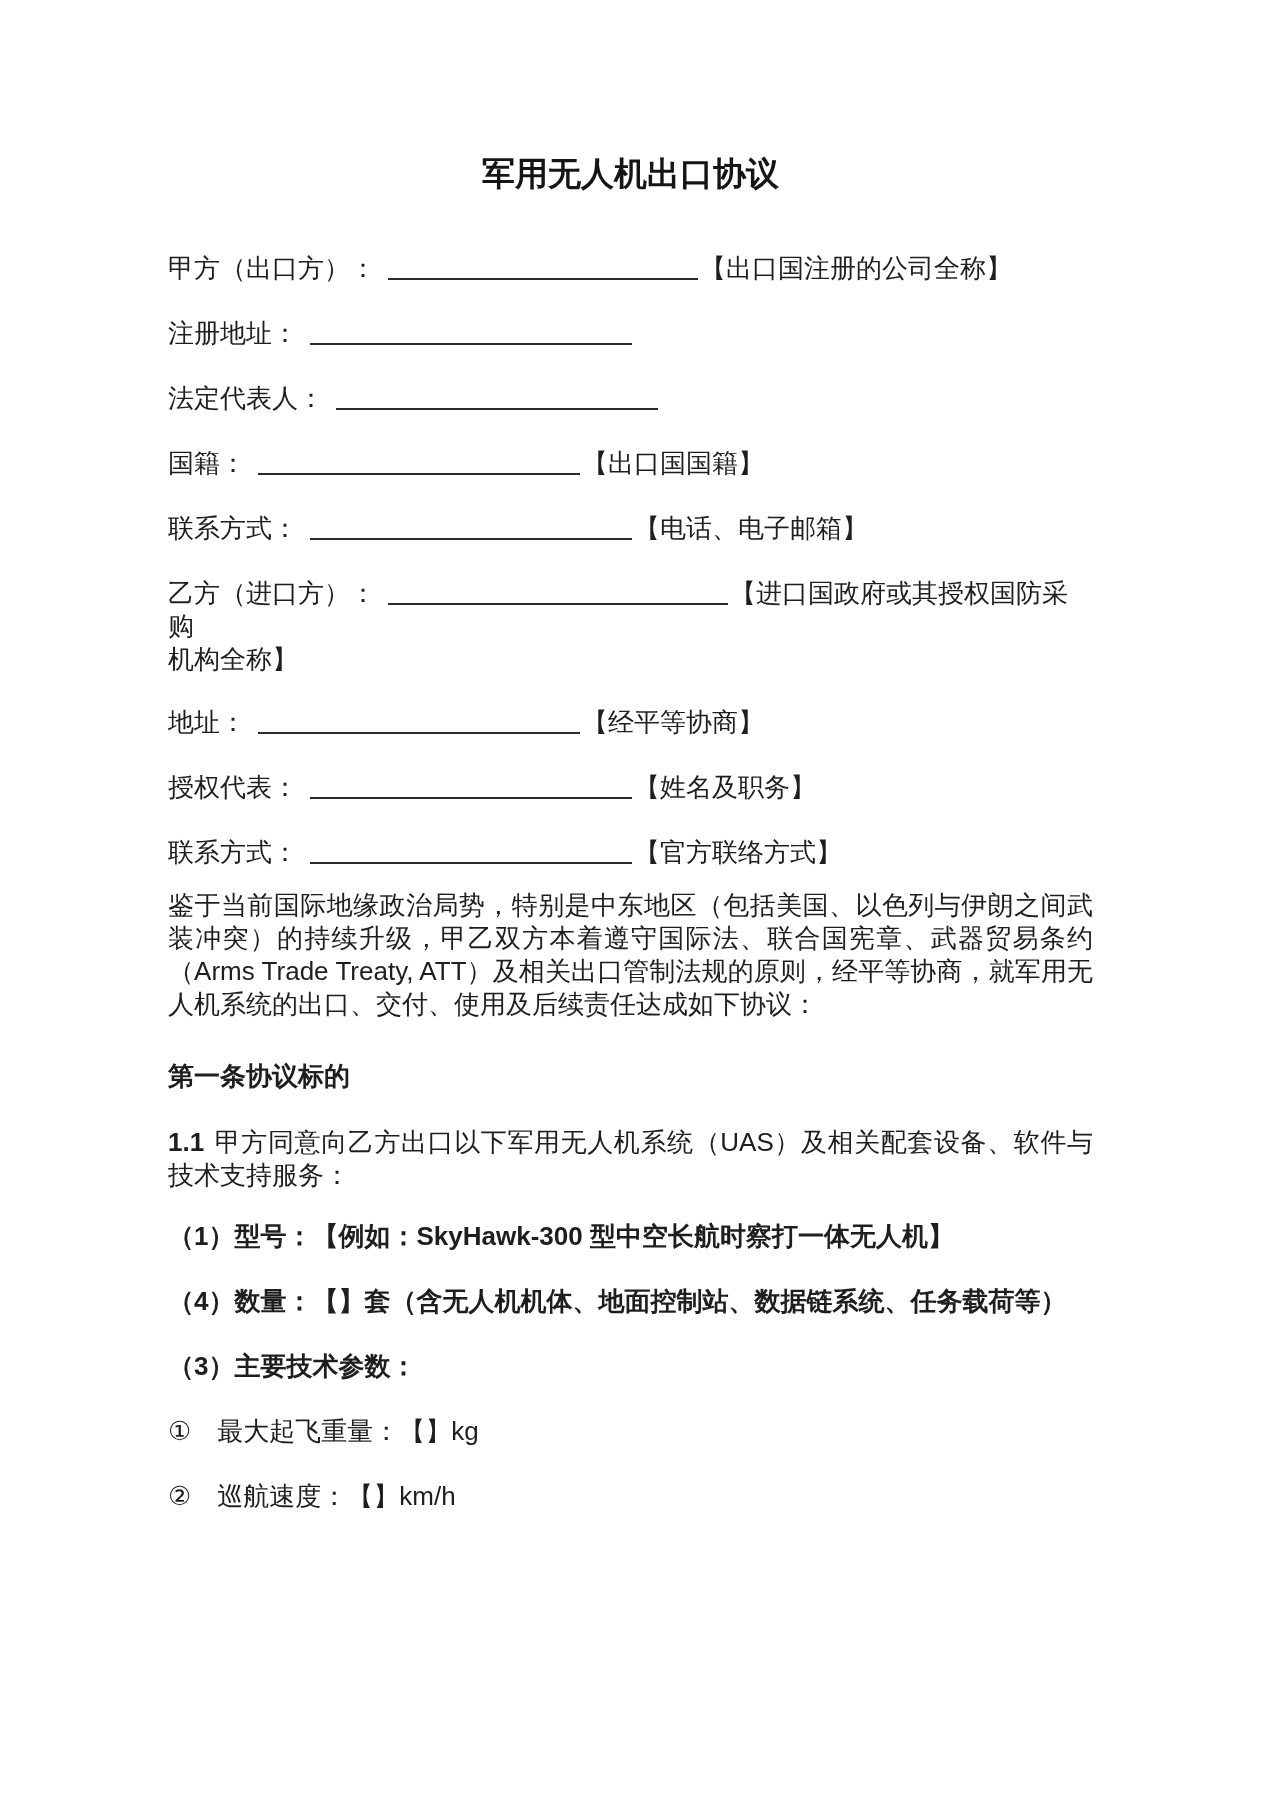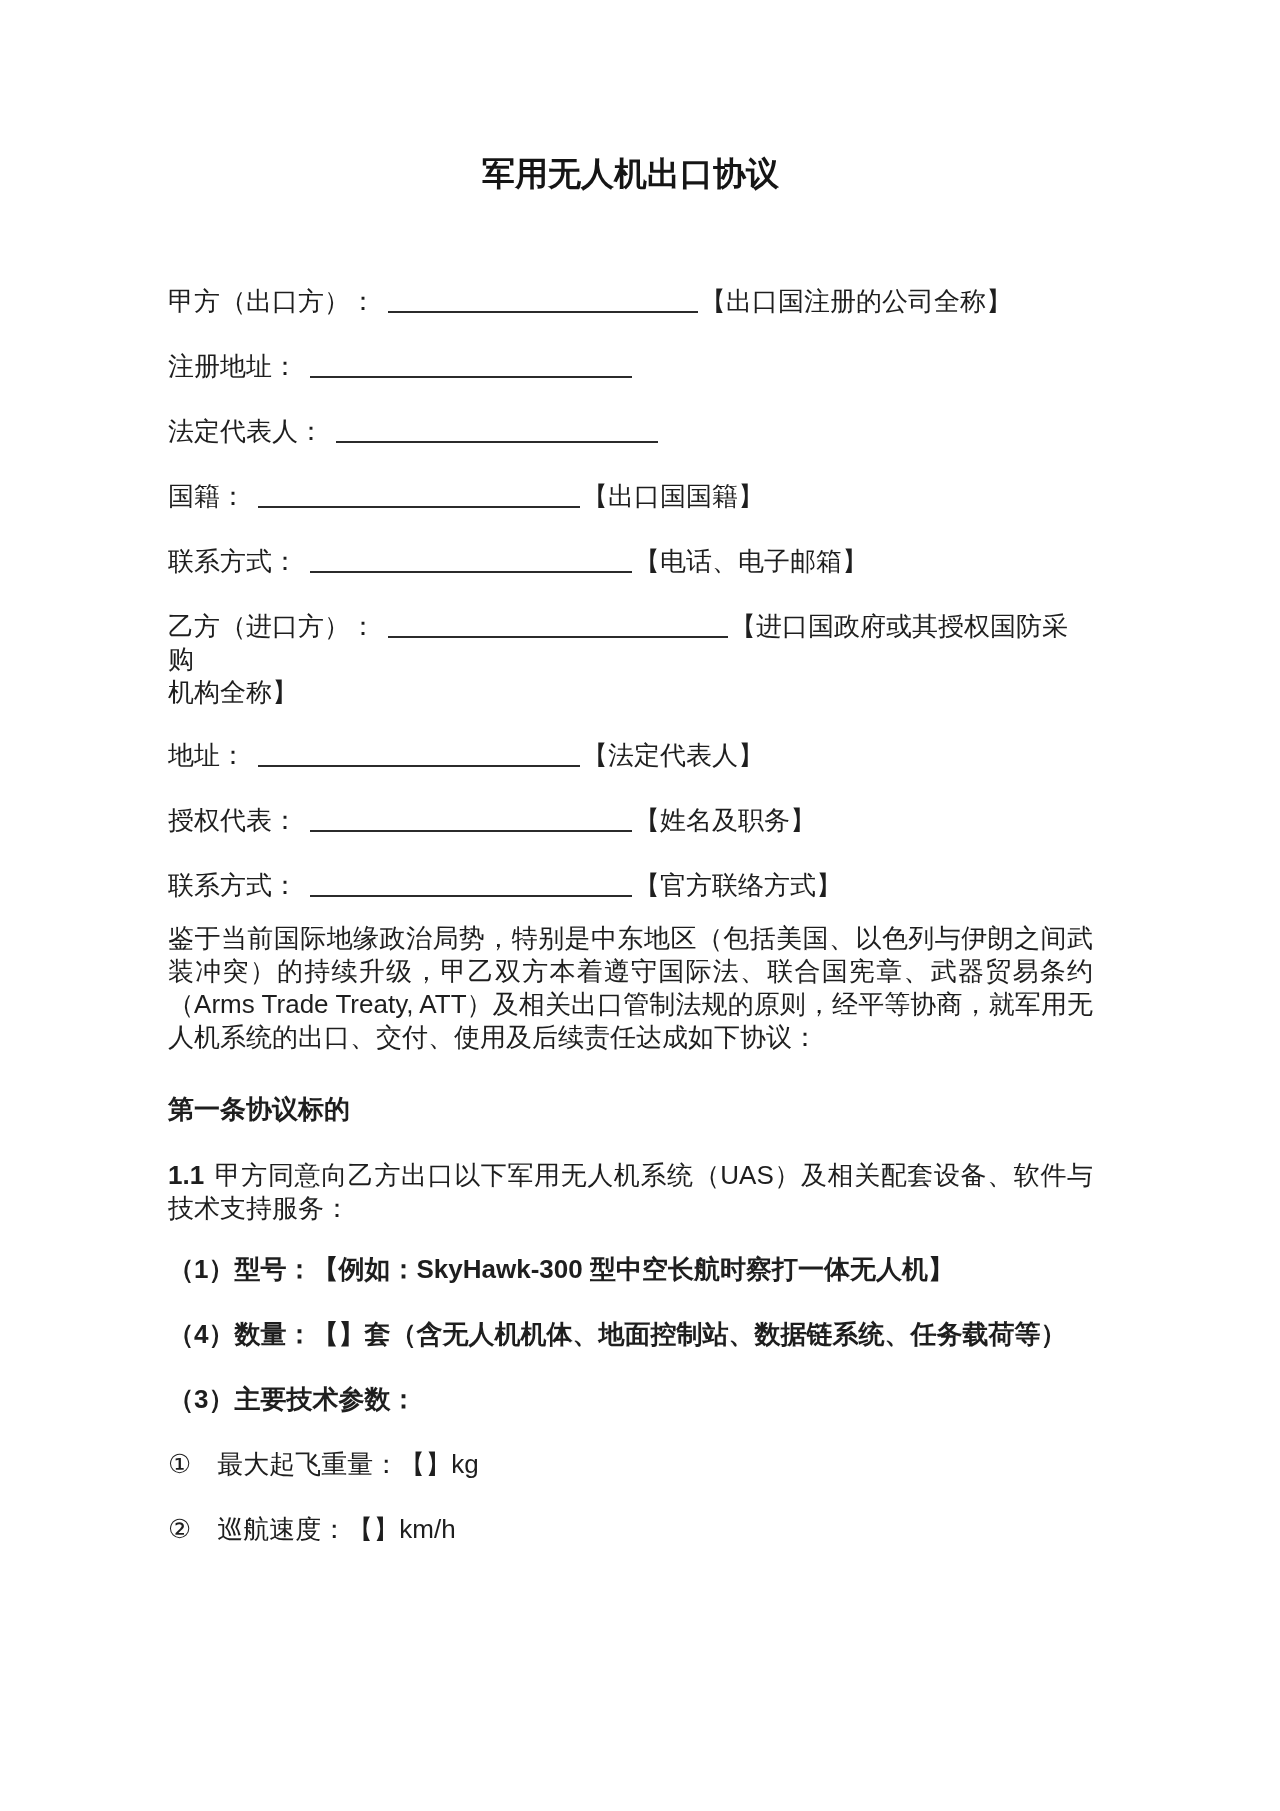--- a/index.html
+++ b/index.html
@@ -20,21 +20,21 @@
   .doc-title {
     margin-top: 152px;
     margin-left: 168px;
     width: 925px;
     text-align: center;
     font-family: "Liberation Serif", "DejaVu Serif", serif;
     font-weight: bold;
     font-size: 33px;
     line-height: 44px;
     color: #151515;
-    margin-bottom: 89px;
+    margin-bottom: 56px;
   }
   .content {
     margin-left: 168px;
     width: 925px;
     font-size: 26px;
     line-height: 33px;
   }
   .field-row {
     margin-bottom: 32px;
     white-space: normal;
@@ -100,21 +100,21 @@
     <div class="field-row">
       <span>联系方式：</span><span class="blank"></span><span>【电话、电子邮箱】</span>
     </div>
 
     <div class="field-row two-line">
       <span>乙方（进口方）：</span><span class="blank w-6"></span><span>【进口国政府或其授权国防采购</span><br>
       <span>机构全称】</span>
     </div>
 
     <div class="field-row">
-      <span>地址：</span><span class="blank"></span><span>【法定代表人】</span>
+      <span>地址：</span><span class="blank"></span><span>【经平等协商】</span>
     </div>
 
     <div class="field-row">
       <span>授权代表：</span><span class="blank"></span><span>【姓名及职务】</span>
     </div>
 
 
     <div class="field-row last-field">
       <span>联系方式：</span><span class="blank"></span><span>【官方联络方式】</span>
     </div>

